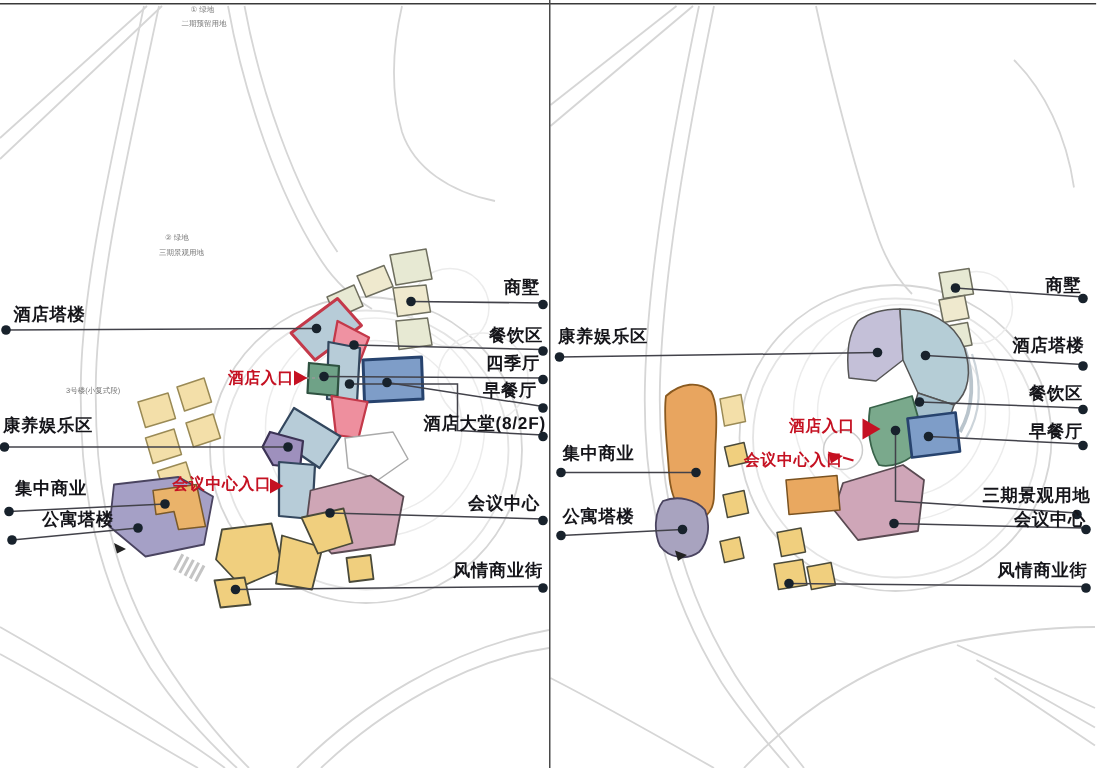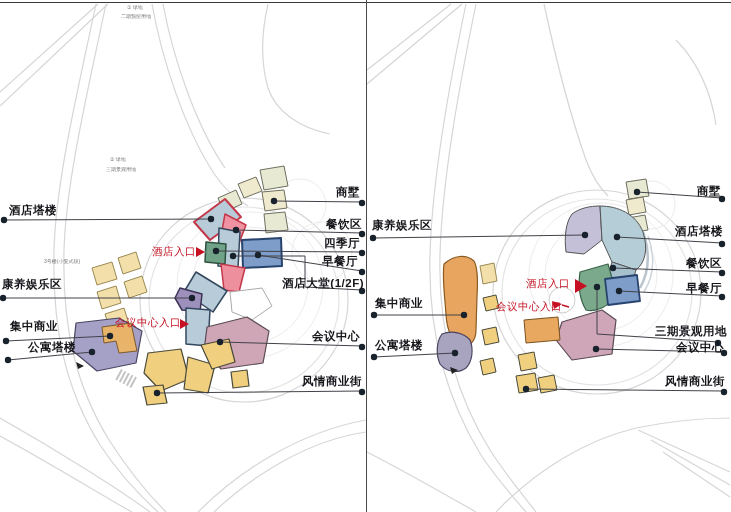--- a/index.html
+++ b/index.html
@@ -5,21 +5,21 @@
   html,body{margin:0;padding:0;background:#ffffff;}
   #stage{position:relative;width:731px;height:512px;background:#ffffff;overflow:hidden;
          font-family:"Liberation Sans","DejaVu Sans",sans-serif;}
   .panel{position:absolute;top:0;height:512px;}
   #panel-left{left:0;width:366px;}
   #panel-right{left:366px;width:365px;}
   .panel svg{position:absolute;left:0;top:0;}
   .lbl{position:absolute;font-size:11.5px;font-weight:bold;color:#15151a;
        white-space:nowrap;letter-spacing:0.5px;line-height:12px;}
   .lbl.r{text-align:left;}
-  .red{position:absolute;font-size:10.5px;font-weight:normal;color:#c51122;
+  .red{position:absolute;font-size:10.5px;font-weight:bold;color:#c51122;
        white-space:nowrap;letter-spacing:0.5px;}
   .tiny{position:absolute;font-size:5px;color:#777;line-height:7px;white-space:nowrap;}
   .divider{position:absolute;left:366px;top:0;width:1px;height:512px;background:#4a4a4a;}
   .topline{position:absolute;left:0;top:2px;width:731px;height:1px;background:#3a3a3a;}
 </style>
 </head>
 <body>
 
 <div id="stage">
 
@@ -139,21 +139,21 @@
 
     <div class="lbl" style="left:9px;top:204px">酒店塔楼</div>
     <div class="tiny" style="left:44px;top:258px">3号楼(小复式段)</div>
     <div class="lbl" style="left:2px;top:278px">康养娱乐区</div>
     <div class="lbl" style="left:10px;top:320px">集中商业</div>
     <div class="lbl" style="left:28px;top:341px">公寓塔楼</div>
     <div class="lbl r" style="right:6px;top:186px">商墅</div>
     <div class="lbl r" style="right:4px;top:218px">餐饮区</div>
     <div class="lbl r" style="right:6px;top:237px">四季厅</div>
     <div class="lbl r" style="right:8px;top:255px">早餐厅</div>
-    <div class="lbl r" style="right:2px;top:277px">酒店大堂(1/2F)</div>
+    <div class="lbl r" style="right:2px;top:277px">酒店大堂(8/2F)</div>
     <div class="lbl r" style="right:6px;top:330px">会议中心</div>
     <div class="lbl r" style="right:4px;top:375px">风情商业街</div>
     <div class="red" style="left:152px;top:245px">酒店入口</div>
     <div class="red" style="left:115px;top:316px">会议中心入口</div>
     <div class="tiny" style="left:110px;top:156px">② 绿地</div>
     <div class="tiny" style="left:106px;top:166px">三期景观用地</div>
   </div>
 
   <div class="panel" id="panel-right">
     <svg width="365" height="512" viewBox="0 0 365 512">

